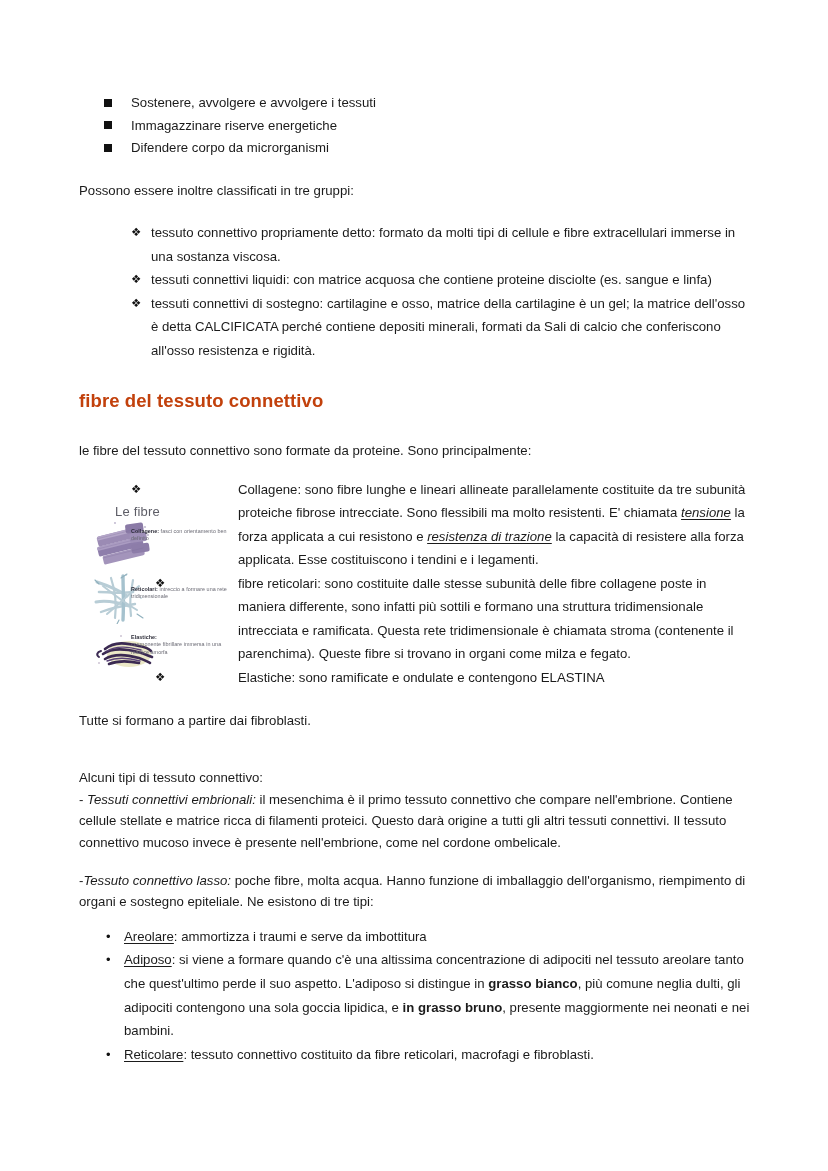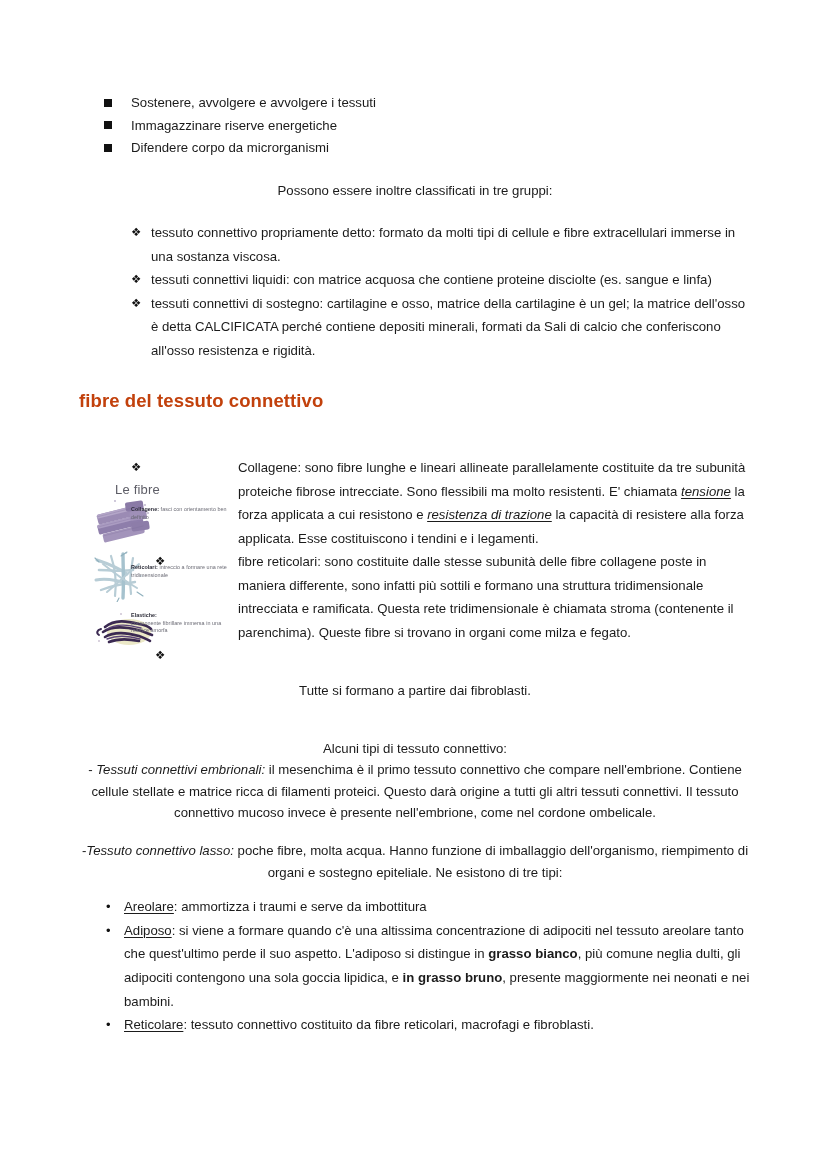--- a/index.html
+++ b/index.html
@@ -29,21 +29,20 @@
     top: 92px;
     width: 672px;
   }
 
   
   .para {
     font-size: 13.2px;
     line-height: 21.6px;
     color: #1b1b1b;
     margin: 0;
-    text-align: center;
   }
   .spacer-12 { height: 12px; }
   .spacer-16 { height: 16px; }
   .spacer-20 { height: 20px; }
   .spacer-26 { height: 26px; }
   .spacer-36 { height: 36px; }
 
   
   .sq-list { margin: 0; padding: 0; list-style: none; }
   .sq-item {
@@ -212,20 +211,21 @@
         <span> tessuti connettivi di sostegno: cartilagine e osso, matrice della cartilagine è un gel; la matrice dell'osso è detta CALCIFICATA perché contiene depositi minerali, formati da Sali di calcio che conferiscono all'osso resistenza e rigidità.</span>
       </li>
     </ul>
 
     <div class="spacer-26"></div>
 
     <h2 class="heading">fibre del tessuto connettivo</h2>
 
     <div class="spacer-26"></div>
 
+    <p class="para"> le fibre del tessuto connettivo sono formate da proteine. Sono principalmente:</p>
 
     <div class="spacer-16"></div>
 
     <div class="fibre-block">
 
       <div class="figure">
         <div class="fig-title">Le fibre</div>
 
         <div class="fig-row r1">
           <svg class="fig-art" viewBox="0 0 66 52">
@@ -301,20 +301,21 @@
         <span>Collagene:</span><span> sono fibre lunghe e lineari allineate parallelamente costituite da tre subunità proteiche fibrose intrecciate. Sono flessibili ma molto resistenti. E' chiamata </span><i><u>tensione</u></i><span> la forza applicata a cui resistono e </span><i><u>resistenza di trazione</u></i><span> la capacità di resistere alla forza applicata. Esse costituiscono i tendini e i legamenti.</span>
       </div>
 
       <div class="dm-inline">
         <span class="dm-marker-in">❖</span>
         <span>fibre reticolari: sono costituite dalle stesse subunità delle fibre collagene poste in maniera differente, sono infatti più sottili e formano una struttura tridimensionale intrecciata e ramificata. Questa rete tridimensionale è chiamata stroma (contenente il parenchima). Queste fibre si trovano in organi come milza e fegato.</span>
       </div>
 
       <div class="dm-inline">
         <span class="dm-marker-in">❖</span>
+        <span>Elastiche: sono ramificate e ondulate e contengono ELASTINA</span>
       </div>
 
       <div class="clear"></div>
     </div>
 
     <div class="spacer-20"></div>
 
     <p class="para">Tutte si formano a partire dai fibroblasti.</p>
 
     <div class="spacer-36"></div>

